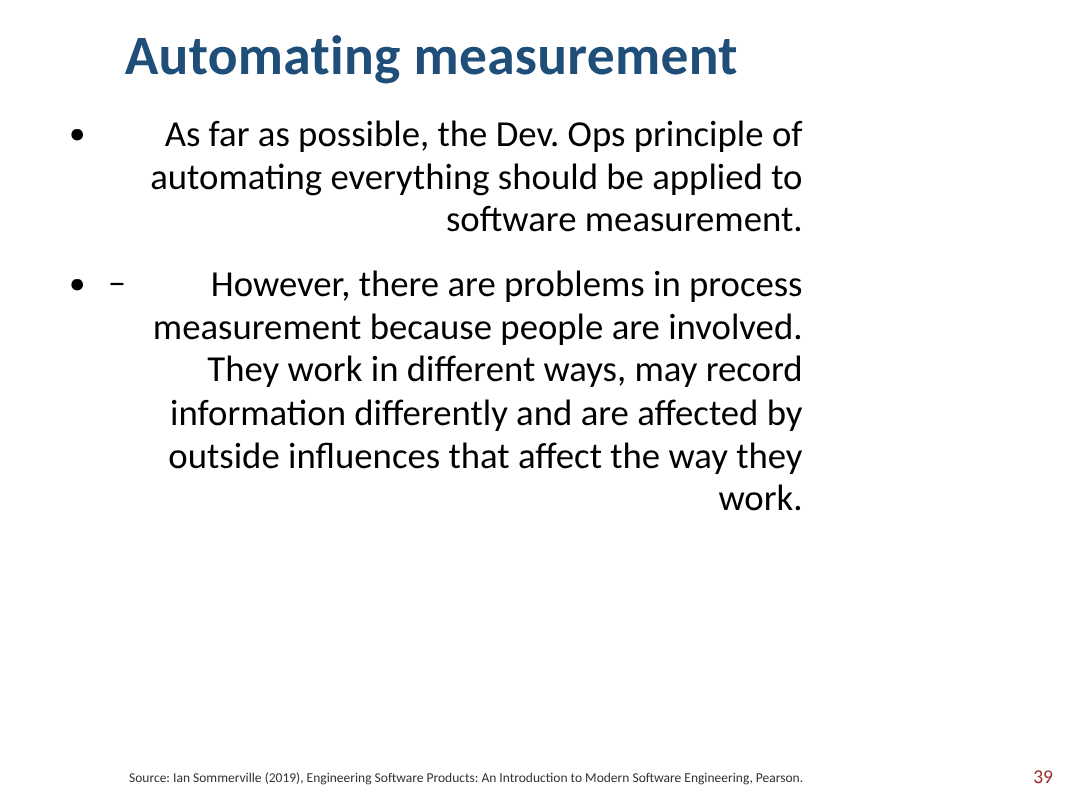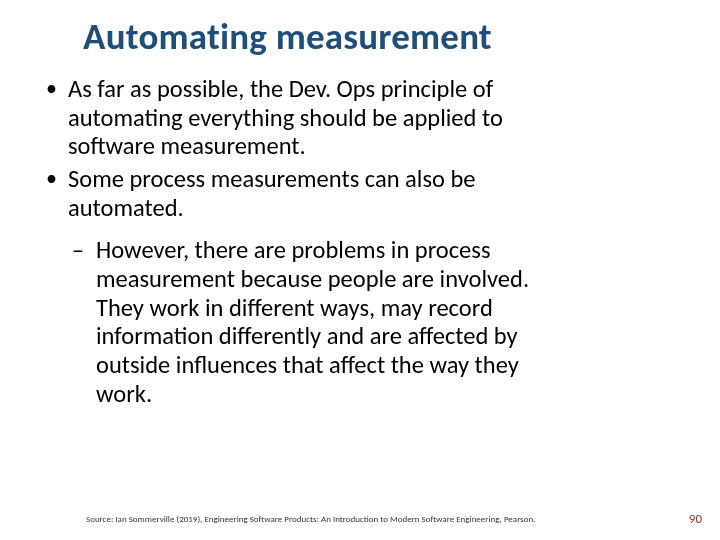--- a/index.html
+++ b/index.html
@@ -31,20 +31,21 @@
     list-style: none;
     margin: 0;
     padding: 0;
     font-size: 24.5px;
     line-height: 1.17;
   }
   ul.main > li {
     position: relative;
     padding-left: 28px;
     margin-bottom: 4px;
+    text-align: right;
   }
   ul.main > li::before {
     content: "•";
     position: absolute;
     left: 6px;
     top: 0;
     font-size: 22px;
     line-height: 1.25;
   }
   ul.sub {
@@ -91,27 +92,26 @@
 
 <div class="slide">
 
   <h1 class="title">Automating measurement</h1>
 
   <ul class="main">
     <li>
       <span>As far as possible, the Dev. Ops principle of automating everything should be applied to software measurement.</span>
     </li>
     <li>
-      <span>Some process measurements can also be automated.</span>
       <ul class="sub">
         <li>
           <span>However, there are problems in process measurement because people are involved. They work in different ways, may record information differently and are affected by outside influences that affect the way they work.</span>
         </li>
       </ul>
     </li>
   </ul>
 
   <div class="footer">
     <span class="source">Source: Ian Sommerville (2019), Engineering Software Products: An Introduction to Modern Software Engineering, Pearson.</span>
-    <span class="pagenum">90</span>
+    <span class="pagenum">39</span>
   </div>
 
 </div>
 
 </body></html>

